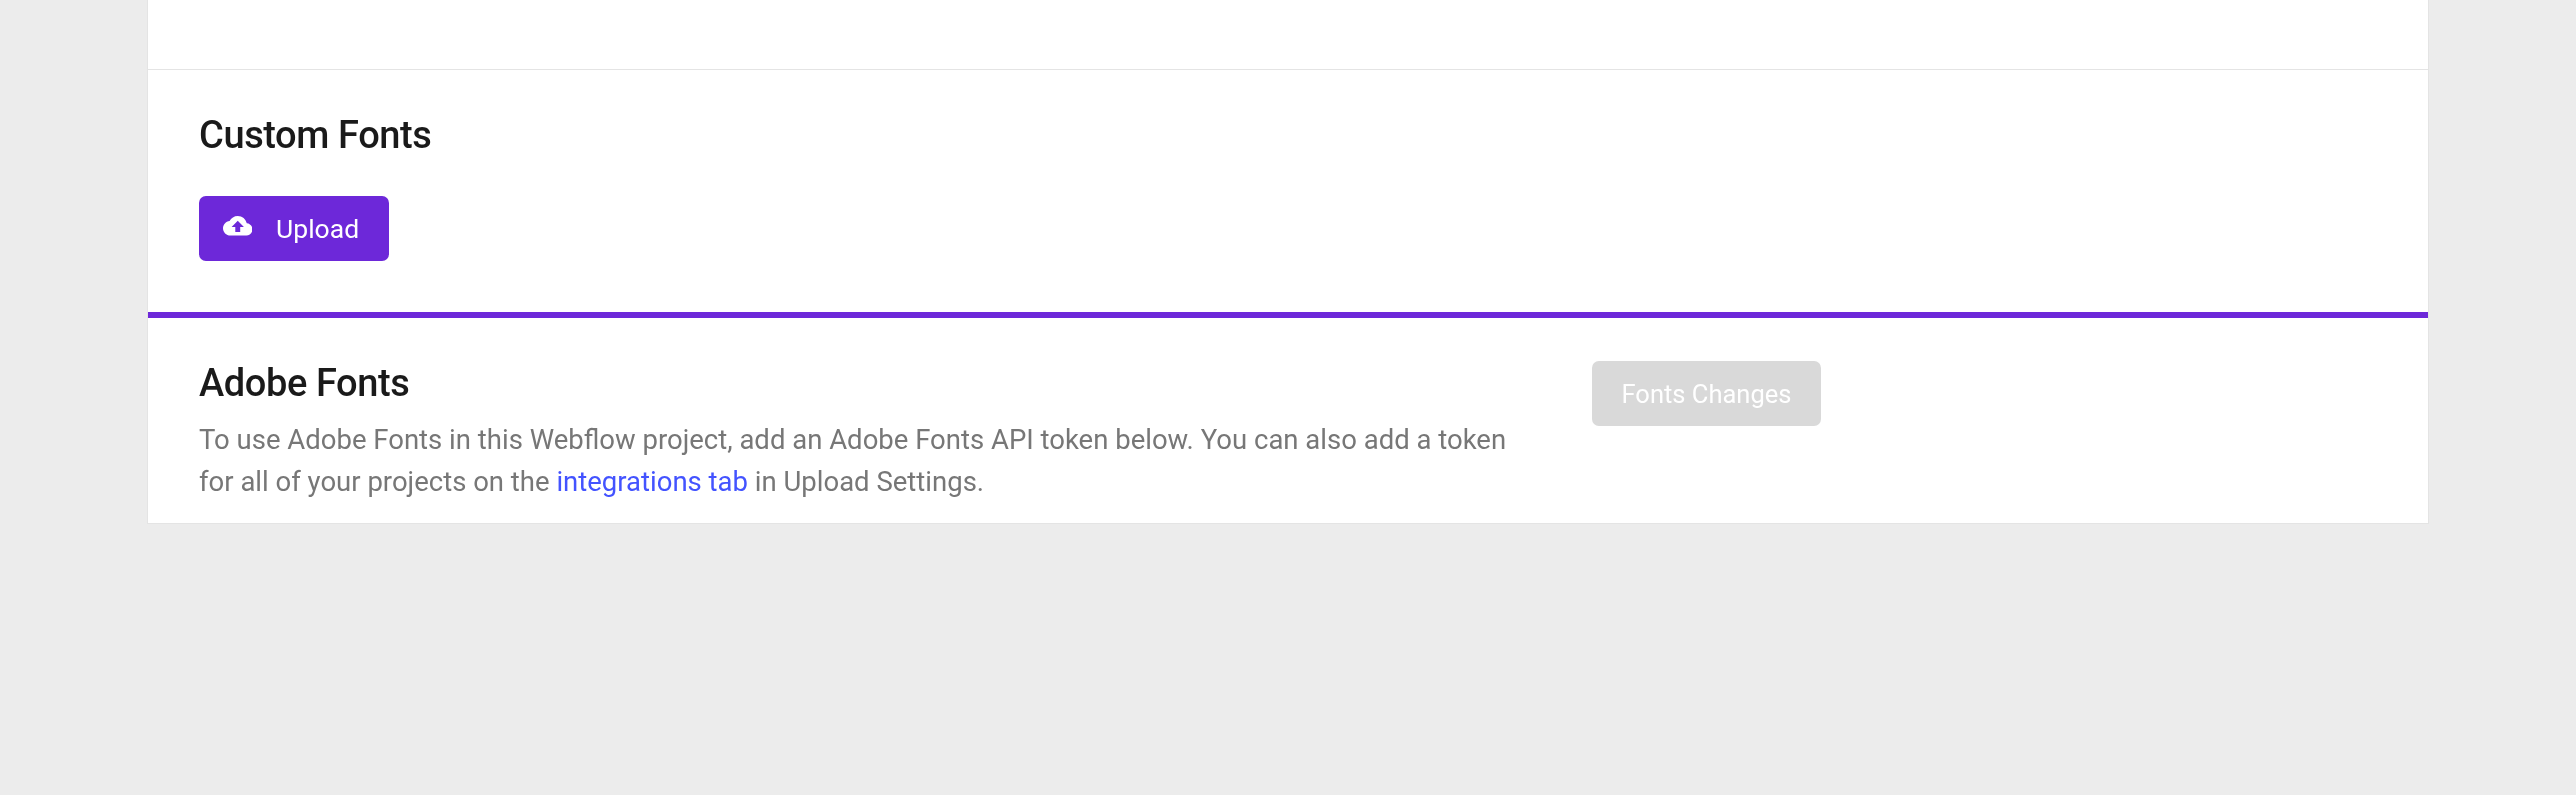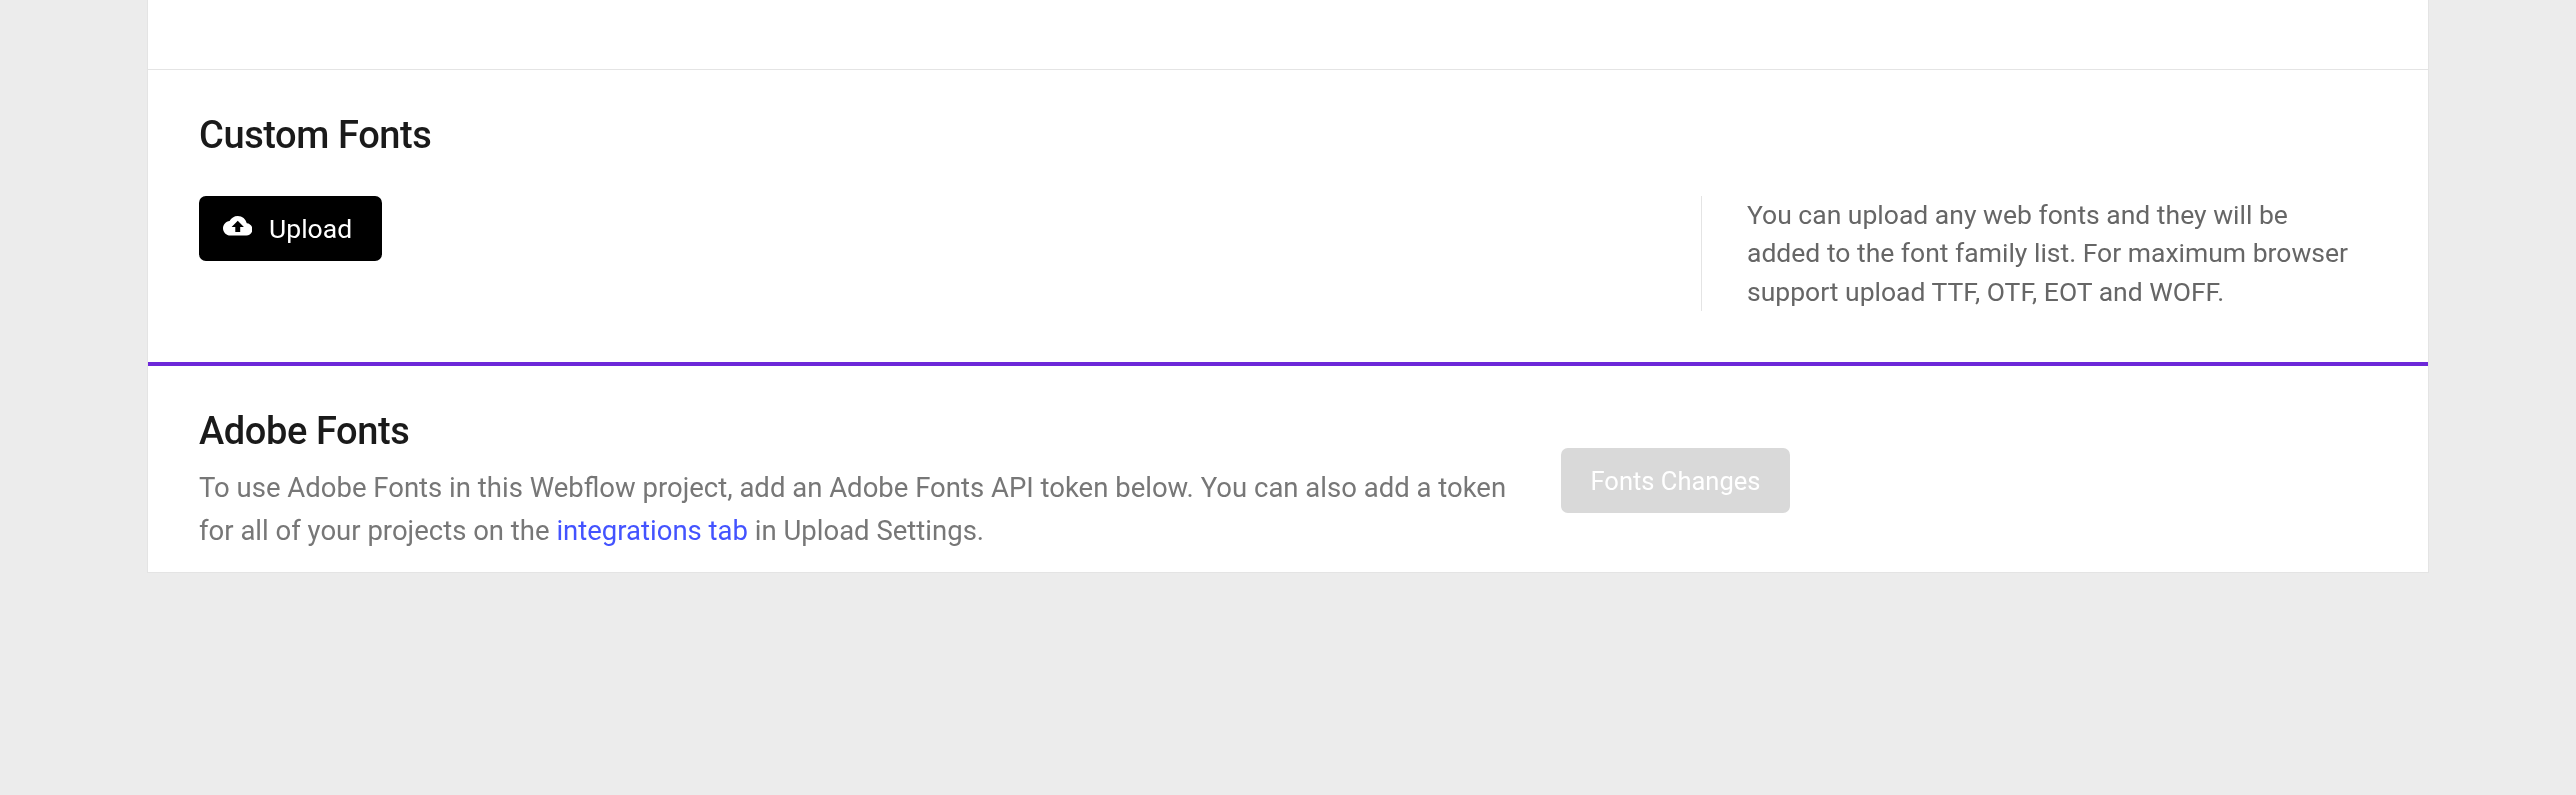--- a/index.html
+++ b/index.html
@@ -17,21 +17,21 @@
   .card {
     background: #fff;
     border: 1px solid #e4e4e4;
     border-top: none;
   }
   .card:first-child {
     border-top: none;
   }
   .section {
     border-top: 1px solid #e4e4e4;
-    padding: 43px 79px 51px 51px;
+    padding: 43px 51px 51px 51px;
   }
   .top-spacer {
     height: 69px;
   }
   .section-title {
     font-size: 38px;
     font-weight: 500;
     color: #1a1a1a;
     margin-bottom: 39px;
     letter-spacing: -0.4px;
@@ -52,41 +52,41 @@
     line-height: 1.45;
   }
   .label {
     font-size: 27.5px;
     color: #1a1a1a;
     margin-bottom: 19.6px;
   }
   .upload-btn {
     display: inline-flex;
     align-items: center;
-    gap: 17px;
-    background: #000000;
+    gap: 24px;
+    background: #6d28d9;
     color: #fff;
     border: none;
     border-radius: 6.9px;
     padding: 14.7px 29.5px 14.7px 23.6px;
     font-size: 26.5px;
     font-family: inherit;
     cursor: pointer;
   }
   .upload-btn svg {
     width: 29.5px;
     height: 29.5px;
     fill: #fff;
   }
   .adobe-section {
-    border-top: 4px solid #6d28d9;
+    border-top: 6px solid #6d28d9;
     padding: 43px 51px 19.6px 51px;
     display: flex;
-    gap: 47px;
-    align-items: center;
+    gap: 78px;
+    align-items: flex-start;
   }
   .adobe-left {
     flex: 1;
     max-width: 1315px;
   }
   .adobe-title {
     font-size: 38px;
     font-weight: 500;
     color: #1a1a1a;
     margin-bottom: 13.7px;
@@ -126,21 +126,20 @@
       <div class="left">
         <button class="upload-btn">
           <span>
             <svg viewBox="0 0 24 24">
                 <path d="M19.35 10.04C18.67 6.59 15.64 4 12 4 9.11 4 6.6 5.64 5.35 8.04 2.34 8.36 0 10.91 0 14c0 3.31 2.69 6 6 6h13c2.76 0 5-2.24 5-5 0-2.64-2.05-4.78-4.65-4.96zM14 13v4h-4v-4H7l5-5 5 5h-3z"></path>
               </svg>
           </span>
           <span>Upload</span>
         </button>
       </div>
-      <div class="right">You can upload any web fonts and they will be added to the font family list. For maximum browser support upload TTF, OTF, EOT and WOFF.</div>
     </div>
   </div>
 
   <div class="adobe-section">
     <div class="adobe-left">
       <h2 class="adobe-title">Adobe Fonts</h2>
       <p class="adobe-desc">
         <span>To use Adobe Fonts in this Webflow project, add an Adobe Fonts API token below. You can also add a token for all of your projects on the </span><a href="#">integrations tab</a><span> in Upload Settings.</span>
       </p>
     </div>

